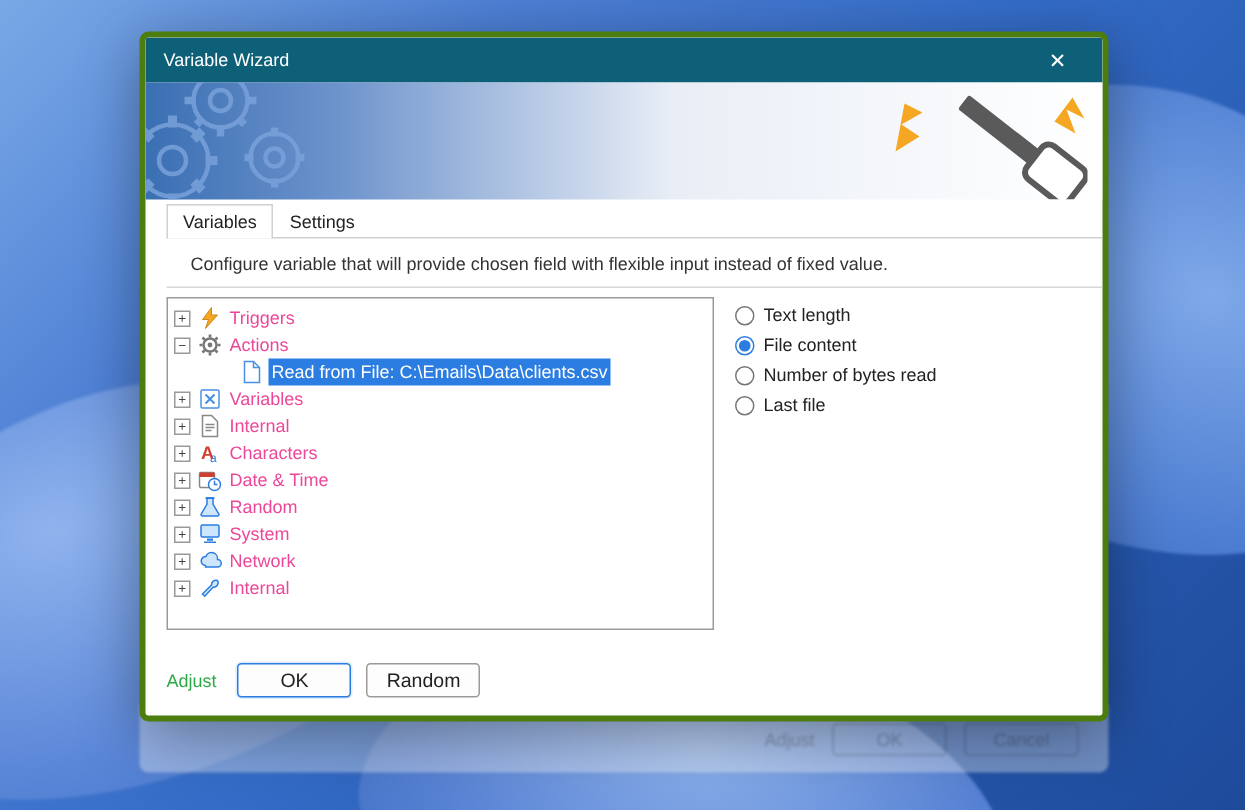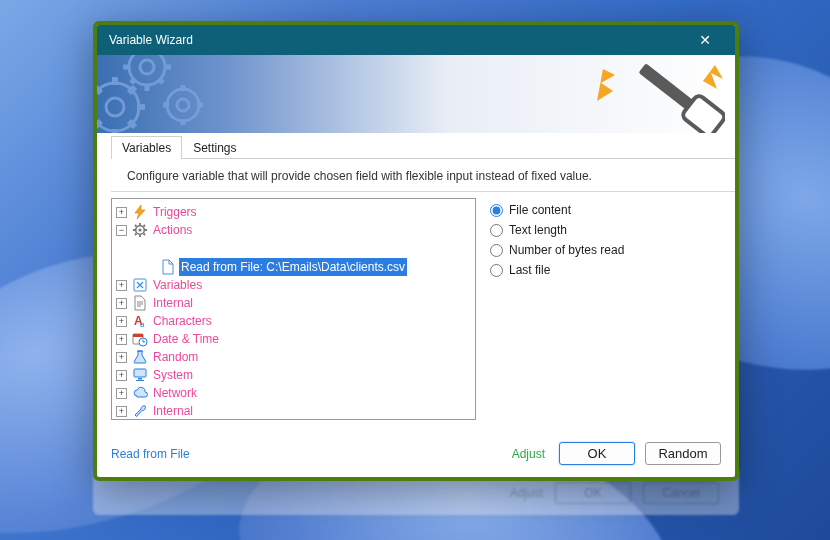--- a/index.html
+++ b/index.html
@@ -130,21 +130,21 @@
     margin-right: 2px;
     flex-shrink: 0; overflow: hidden;
   }
   .exp.none { border: none; background: transparent; }
   .ico { width: 16px; height: 16px; flex-shrink: 0; display: inline-block; }
   .lbl { padding: 0 2px; color: #ec4899; }
   .lbl.sel {
     background: #2b7de1;
     color: #fff;
   }
-  .child { padding-left: 28px; margin-top: 19px; }
+  .child { padding-left: 28px; }
   .radios { flex: 1; padding-top: 2px; }
   .radio {
     display: flex; align-items: center;
     gap: 6px;
     height: 20px;
     color: #222;
   }
   .radio input { width: 13px; height: 13px; accent-color: #2b7de1; margin:0;}
   .footer {
     display: flex;
@@ -364,39 +364,38 @@
             <svg class="ico" viewBox="0 0 16 16">
                 <path d="M13 3a3 3 0 0 0-4 3L3 12l1.5 1.5L10 7.5A3 3 0 0 0 13 3z" fill="#cde6fb" stroke="#2b7de1"></path>
               </svg>
             <span class="lbl">Internal</span>
           </div>
         </div>
       </div>
 
       <div class="radios">
         <label class="radio">
+          <input type="radio" name="r" style="">
+          <span>Text length</span>
+        </label>
+        <label class="radio">
           <input type="radio" name="r" checked="" style="">
           <span>File content</span>
-        </label>
-        <label class="radio">
-          <input type="radio" name="r" style="">
-          <span>Text length</span>
         </label>
         <label class="radio">
           <input type="radio" name="r" style="">
           <span>Number of bytes read</span>
         </label>
         <label class="radio">
           <input type="radio" name="r" style="">
           <span>Last file</span>
         </label>
       </div>
     </div>
   </div>
 
   <div class="footer">
-    <span class="left">Read from File</span>
     <span class="adjust">Adjust</span>
     <span class="btn primary">OK</span>
     <span class="btn">Random</span>
   </div>
 
 </div>
 
 </body></html>

